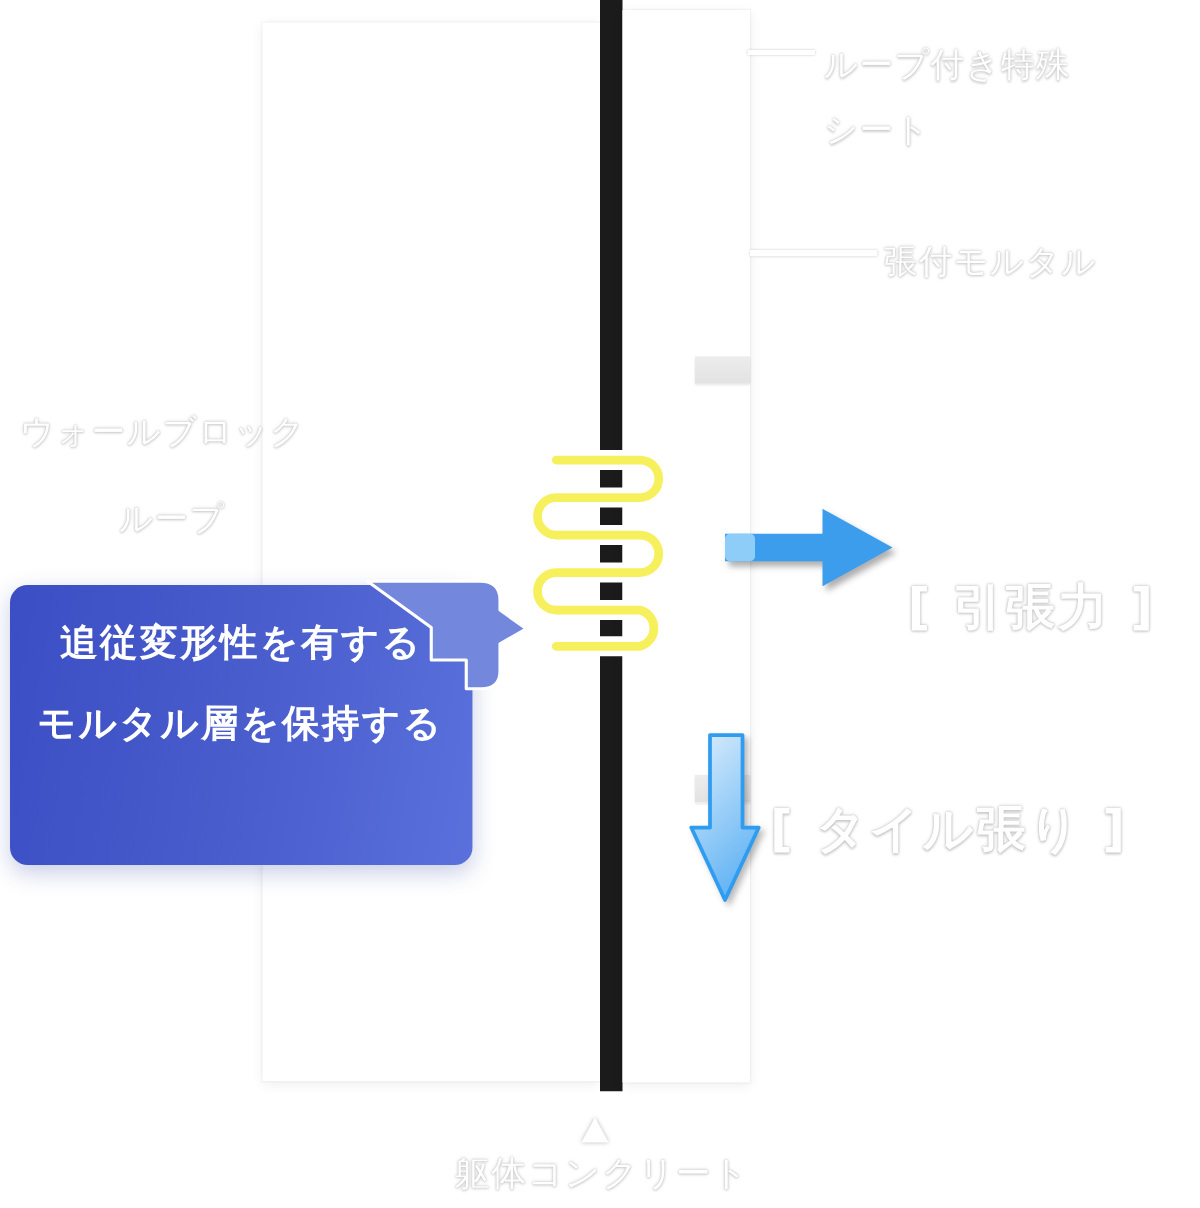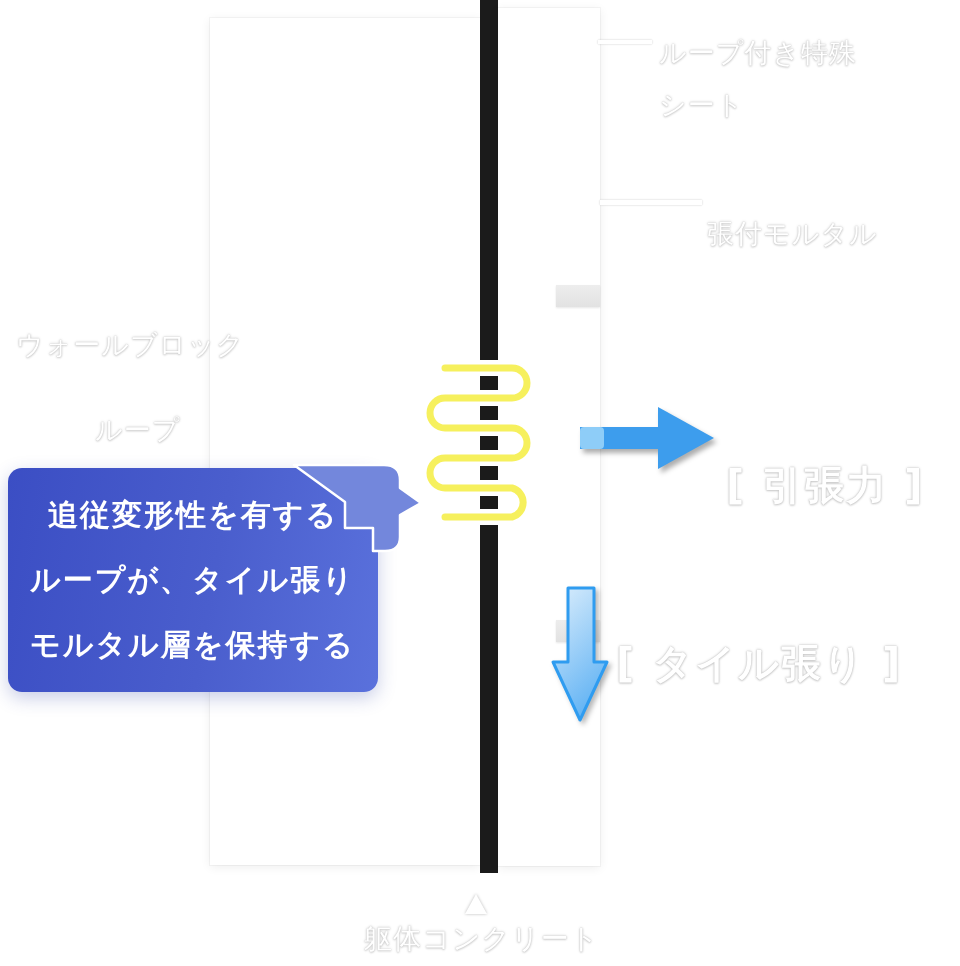--- a/index.html
+++ b/index.html
@@ -38,23 +38,23 @@
     white-space:nowrap;
   }
   .leader{
     background:#ffffff;
     box-shadow:0 0 2px #c2c2c2;
   }
   .leader-sheet{left:598px;top:40px;width:54px;height:4px;}
   .leader-mortar{left:600px;top:200px;width:102px;height:5px;}
 
   .label-sheet{left:659px;top:27px;line-height:52px;}
-  .label-mortar{left:707px;top:191px;margin-top:25px;}
+  .label-mortar{left:707px;top:191px;}
   .label-wall-block{left:0px;top:327px;margin-left:16px;}
-  .label-loop{left:95px;top:397px;margin-top:15px;}
+  .label-loop{left:95px;top:397px;}
   .label-foundation{left:364px;top:920px;font-size:28px;}
   .label-tension{left:726px;top:415px;margin-top:43px;}
   .label-shear{left:616px;top:636px;}
 
   
   .callout{
     left:8px;top:468px;width:370px;height:224px;border-radius:14px;
     background:linear-gradient(100deg,var(--callout-from,#3b4ec4) 0%,#4a5ecd 55%,var(--callout-to,#5a71dc) 100%);
     box-shadow:0 6px 18px rgba(40,60,160,0.25);
     color:#ffffff;font-weight:bold;font-size:30px;line-height:65px;
@@ -118,19 +118,18 @@
 
 <svg style="left:455px;top:885px;" width="44" height="40" viewBox="455 885 44 40">
   <polygon points="476,894 487,914 465,914" fill="#ffffff" style="filter:drop-shadow(0 0 1.5px #b8b8b8);"></polygon>
 </svg>
 
 <div class="abs force-label label-tension">[ 引張力 ]</div>
 <div class="abs force-label label-shear">[ タイル張り ]</div>
 
 <div class="abs callout">
   <div class="line">追従変形性を有する</div>
-  <div class="line">ループが、タイル張り</div>
   <div class="line">モルタル層を保持する</div>
 </div>
 
 <svg style="left:285px;top:455px;" width="150" height="110" viewBox="285 455 150 110">
   <path d="M 294 465 L 384 465 Q 400 465 400 480 L 400 488 L 421 503 L 400 515 L 400 537 Q 400 551 385 551 L 373 551 L 373 528 L 345 528 L 345 502 Z" fill="#7387dc" stroke="#ffffff" stroke-width="2.5" stroke-linejoin="round"></path>
 </svg>
 
 </body></html>

